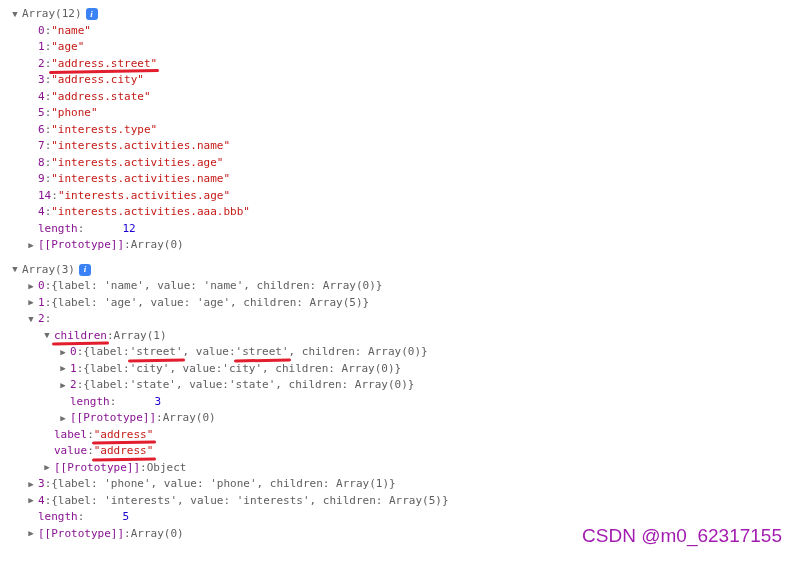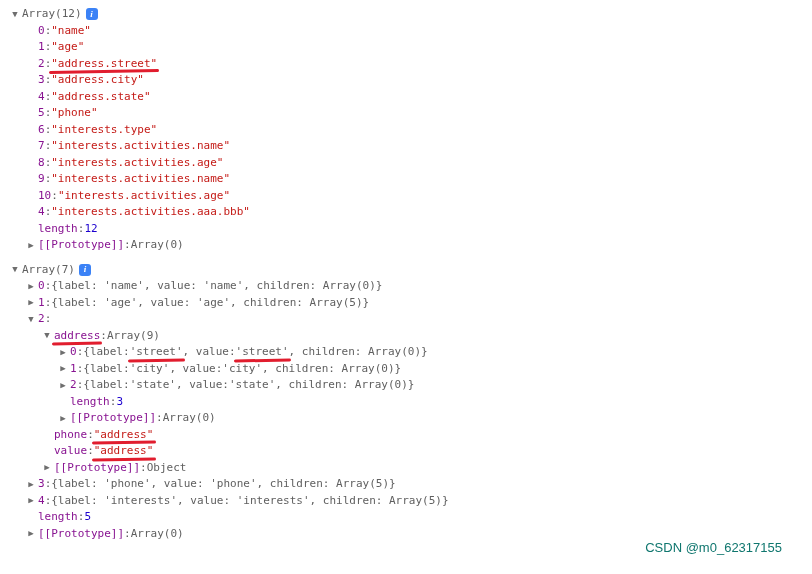--- a/index.html
+++ b/index.html
@@ -24,21 +24,21 @@
     cursor: pointer;
     user-select: none;
     font-size: 9px;
     margin-right: 2px;
   }
   .arrow.spacer { visibility: hidden; }
   .children { padding-left: 16px; }
   .gray { color: #5f5f5f; text-align: right; }
   .purple { color: #881391; }
   .string { color: #c41a16; }
-  .blueNum { color: #1c00cf; }
+  .blueNum { color: #1c00cf; margin-left: 38px; }
   .info {
     display: inline-flex;
     align-items: center;
     justify-content: center;
     width: 12px;
     height: 12px;
     border-radius: 3px;
     background: #3b82f6;
     color: #fff;
     font-size: 9px;
@@ -58,24 +58,24 @@
     right: -2px;
     bottom: -1px;
     height: 3px;
     background: #e11d2e;
     border-radius: 2px;
     transform: rotate(-1deg);
   }
   .watermark {
     position: fixed;
     right: 30px;
-    bottom: 17px;
-    color: #0f766e;
+    bottom: 24px;
+    color: #a21caf;
     font-family: Arial, sans-serif;
-    font-size: 13px;
+    font-size: 19px;
     pointer-events: none;
   }
 </style>
 </head>
 <body>
 
 <div class="tree">
 
   <div class="node">
     <div class="row">
@@ -139,21 +139,21 @@
           <span class="string">"interests.activities.age"</span>
         </div>
         <div class="row">
           <span class="arrow spacer">▶</span>
           <span class="purple">9</span>
           <span class="gray">: </span>
           <span class="string">"interests.activities.name"</span>
         </div>
         <div class="row">
           <span class="arrow spacer">▶</span>
-          <span class="purple">10</span>
+          <span class="purple">14</span>
           <span class="gray">: </span>
           <span class="string">"interests.activities.age"</span>
         </div>
         <div class="row">
           <span class="arrow spacer">▶</span>
           <span class="purple">4</span>
           <span class="gray">: </span>
           <span class="string">"interests.activities.aaa.bbb"</span>
         </div>
       </div>
@@ -171,21 +171,21 @@
         <span class="gray">Array(0)</span>
       </div>
     </div>
   </div>
 
   <div style="height:8px"></div>
 
   <div class="node">
     <div class="row">
       <span class="arrow">▼</span>
-      <span class="gray">Array(7)</span>
+      <span class="gray">Array(3)</span>
       <span class="info">i</span>
     </div>
     <div class="children">
 
       <div class="row">
         <span class="arrow">▶</span>
         <span class="purple">0</span>
           <span class="gray">: </span>
         <span class="gray">{label: 'name', value: 'name', children: Array(0)}</span>
       </div>
@@ -199,23 +199,23 @@
 
       <div class="row">
         <span class="arrow">▼</span>
         <span class="purple">2</span>
           <span class="gray">:</span>
       </div>
       <div class="children">
 
         <div class="row">
           <span class="arrow">▼</span>
-          <span class="purple mark">address</span>
+          <span class="purple mark">children</span>
             <span class="gray">: </span>
-          <span class="gray">Array(9)</span>
+          <span class="gray">Array(1)</span>
         </div>
         <div class="children" id="arr2-row2-children">
             <div class="row">
               <span class="arrow">▶</span>
               <span class="purple">0</span>
               <span class="gray">: </span>
               <span class="gray">{</span>
               <span class="gray">label: </span>
               <span class="gray mark">'street'</span>
               <span class="gray">, value: </span>
@@ -255,21 +255,21 @@
           <div class="row">
             <span class="arrow">▶</span>
             <span class="purple">[[Prototype]]</span>
               <span class="gray">: </span>
             <span class="gray">Array(0)</span>
           </div>
         </div>
 
         <div class="row">
           <span class="arrow spacer">▶</span>
-          <span class="purple">phone</span>
+          <span class="purple">label</span>
             <span class="gray">: </span>
           <span class="string mark">"address"</span>
         </div>
 
         <div class="row">
           <span class="arrow spacer">▶</span>
           <span class="purple">value</span>
             <span class="gray">: </span>
           <span class="string mark">"address"</span>
         </div>
@@ -279,21 +279,21 @@
           <span class="purple">[[Prototype]]</span>
             <span class="gray">: </span>
           <span class="gray">Object</span>
         </div>
       </div>
 
       <div class="row">
         <span class="arrow">▶</span>
         <span class="purple">3</span>
           <span class="gray">: </span>
-        <span class="gray">{label: 'phone', value: 'phone', children: Array(5)}</span>
+        <span class="gray">{label: 'phone', value: 'phone', children: Array(1)}</span>
       </div>
 
       <div class="row">
         <span class="arrow">▶</span>
         <span class="purple">4</span>
           <span class="gray">: </span>
         <span class="gray">{label: 'interests', value: 'interests', children: Array(5)}</span>
       </div>
 
       <div class="row">

